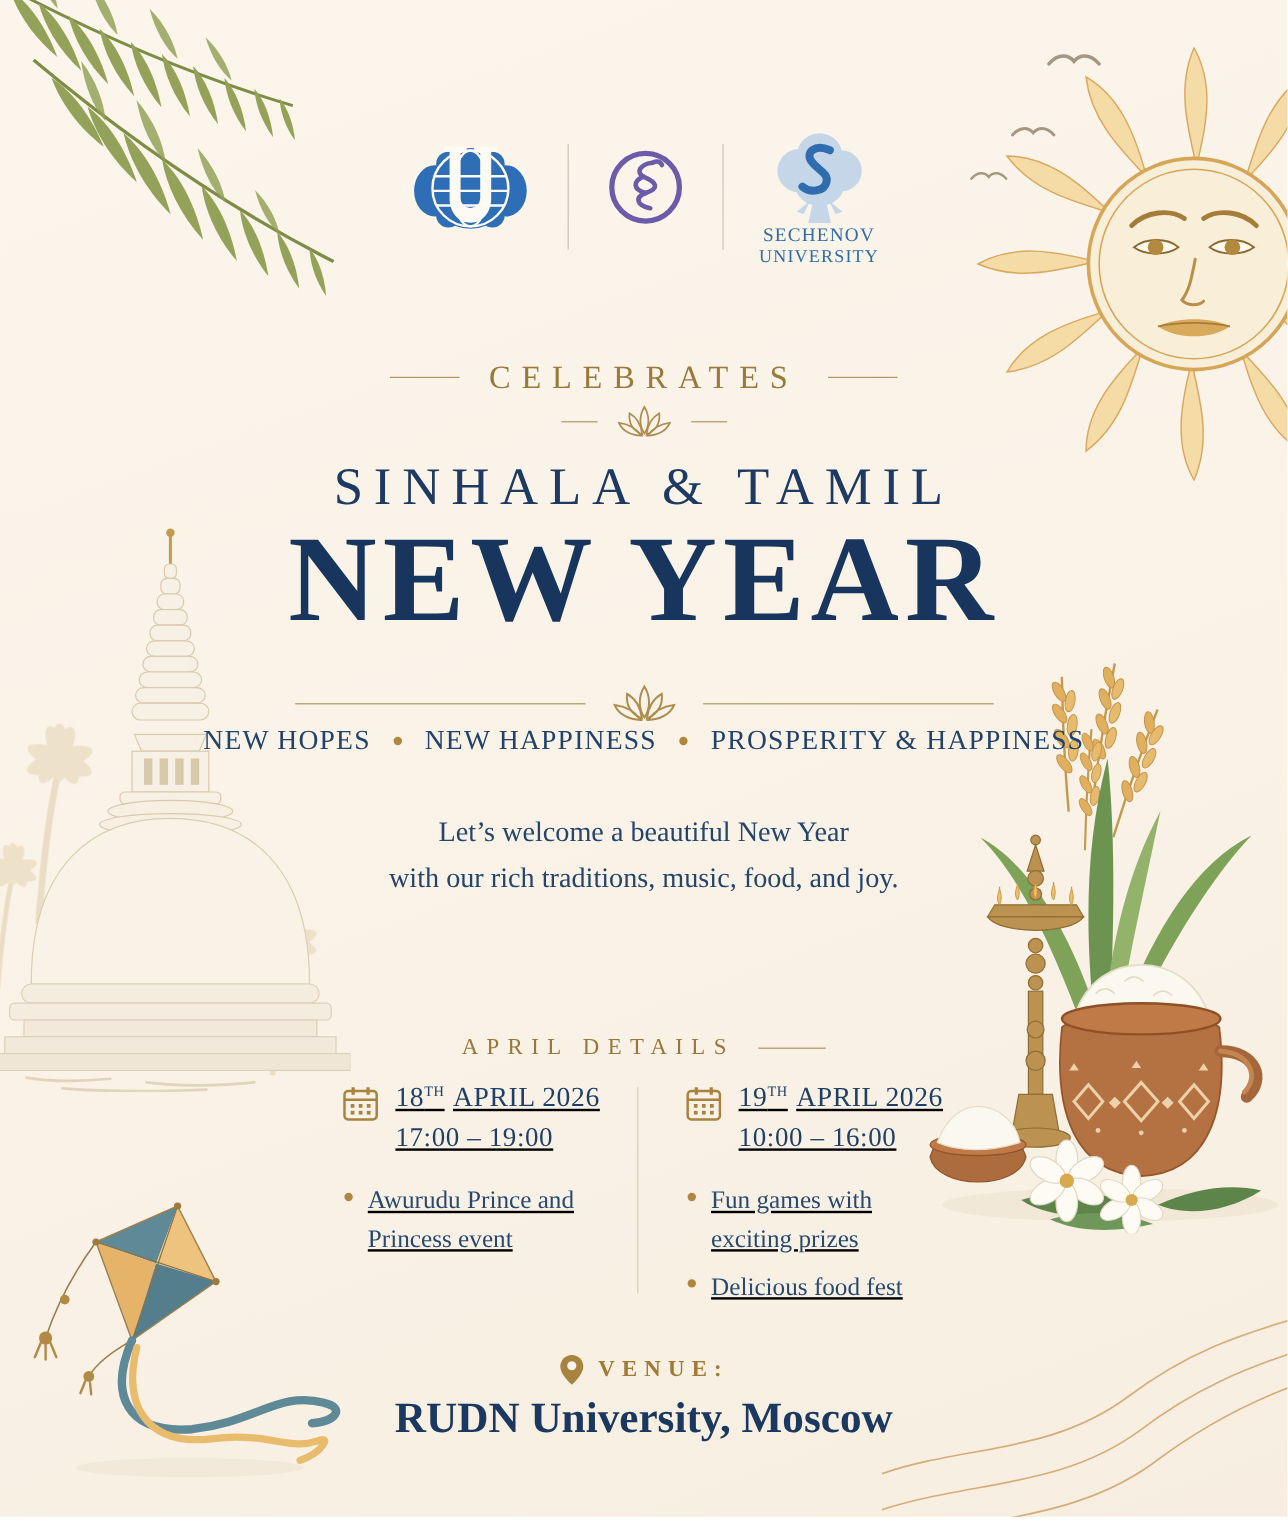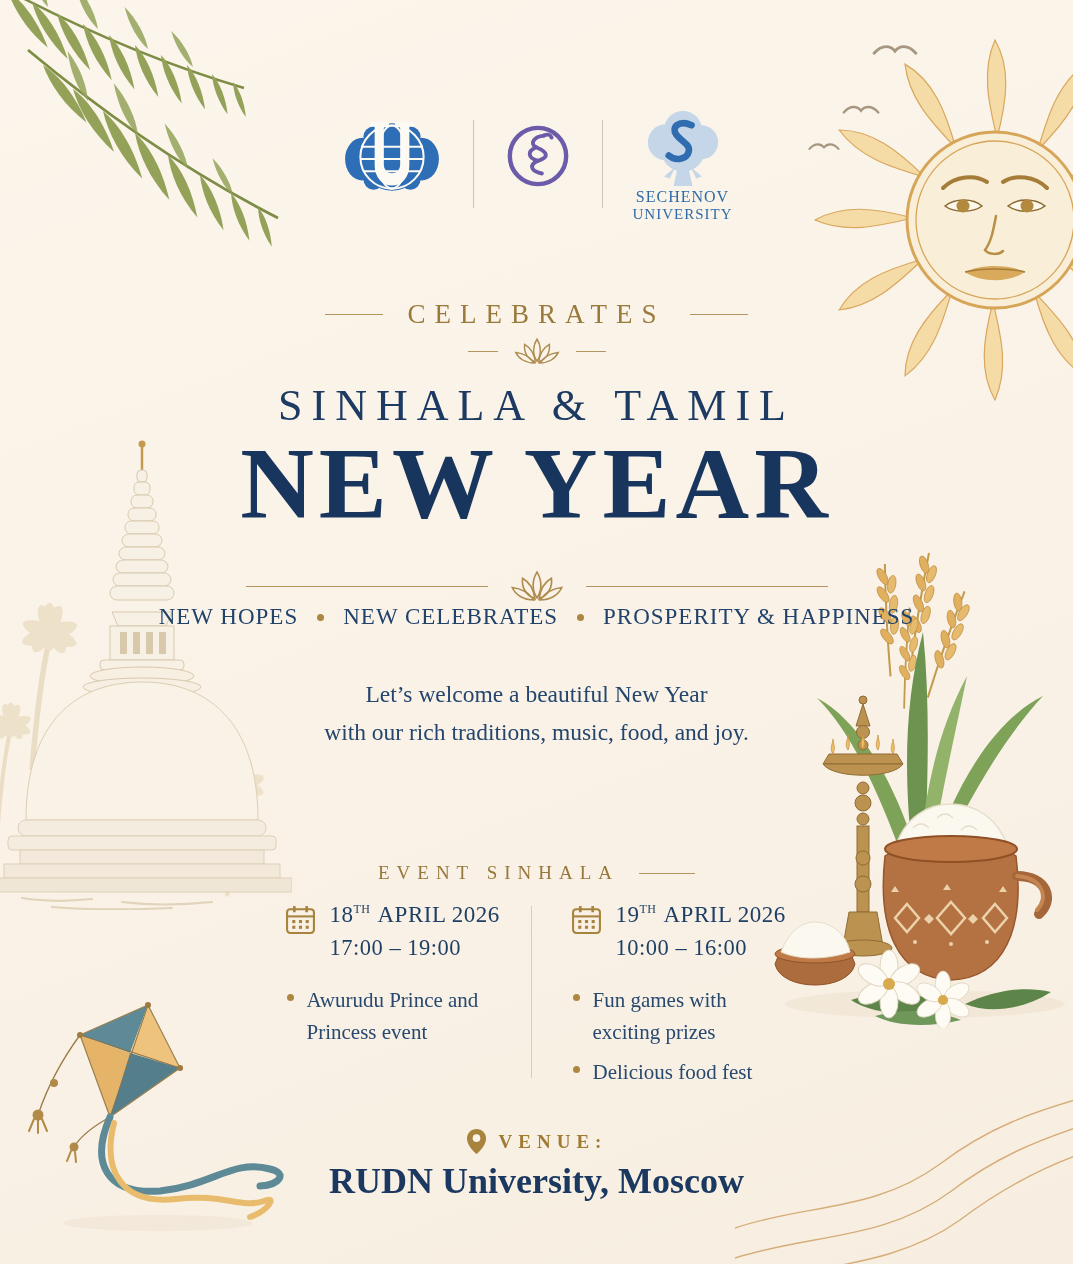--- a/index.html
+++ b/index.html
@@ -27,21 +27,21 @@
   .divider{top:570px;gap:22px;}
   .tagline{top:604px;gap:19px;font-size:23px;color:#21436b;letter-spacing:1px;}
   .tag-dot{width:7px;height:7px;border-radius:50%;background:#ad873f;display:inline-block;}
   .welcome{top:676px;position:absolute;left:0;width:100%;text-align:center;
     font-size:23.5px;color:#24466e;line-height:1.6;}
 
   
   .details-head{top:862px;gap:20px;}
   .details-head .txt{font-size:19px;letter-spacing:7px;color:#97783a;}
   .columns{position:absolute;top:902px;left:50%;transform:translateX(-50%);width:524px;display:flex;}
-  .col{width:262px;box-sizing:border-box;}
+  .col{width:262px;box-sizing:border-box;text-decoration:underline;}
   .col.left{padding-left:10px;}
   .col.right{padding-left:34px;}
   .col-div{position:absolute;left:256px;top:4px;width:1px;height:172px;background:#d9cdb5;}
   .date-row{display:flex;align-items:flex-start;}
   .cal{flex:0 0 auto;margin-top:2px;}
   .date-block{margin-left:14px;}
   .date{font-size:23px;color:#1f4066;letter-spacing:0.5px;}
   .date sup{font-size:12px;}
   .my{margin-left:7px;}
   .time{font-size:22.5px;color:#1f4066;margin-top:7px;letter-spacing:0.5px;}
@@ -407,32 +407,32 @@
       <span class="gold-dash" style="width:242px"></span>
       <svg width="54" height="33" viewBox="0 0 52 32">
           <use href="#lotus"></use>
         </svg>
       <span class="gold-dash" style="width:242px"></span>
     </div>
 
     <div class="row-center tagline">
       <span>NEW HOPES</span>
       <span class="tag-dot"></span>
-      <span>NEW CELEBRATES</span>
+      <span>NEW HAPPINESS</span>
       <span class="tag-dot"></span>
       <span>PROSPERITY &amp; HAPPINESS</span>
     </div>
 
     <div class="welcome">
       <div>Let’s welcome a beautiful New Year</div>
       <div>with our rich traditions, music, food, and joy.</div>
     </div>
 
     <div class="row-center details-head">
-      <span class="txt">EVENT SINHALA</span>
+      <span class="txt">APRIL DETAILS</span>
       <span class="gold-dash" style="width:56px"></span>
     </div>
 
     <div class="columns">
       <div class="col-div"></div>
 
       <div class="col left">
         <div class="date-row">
           <svg class="cal" width="31" height="31" viewBox="0 0 30 30">
             <rect x="2" y="5" width="26" height="23" rx="3" fill="none" stroke="#a8833e" stroke-width="2"></rect>

